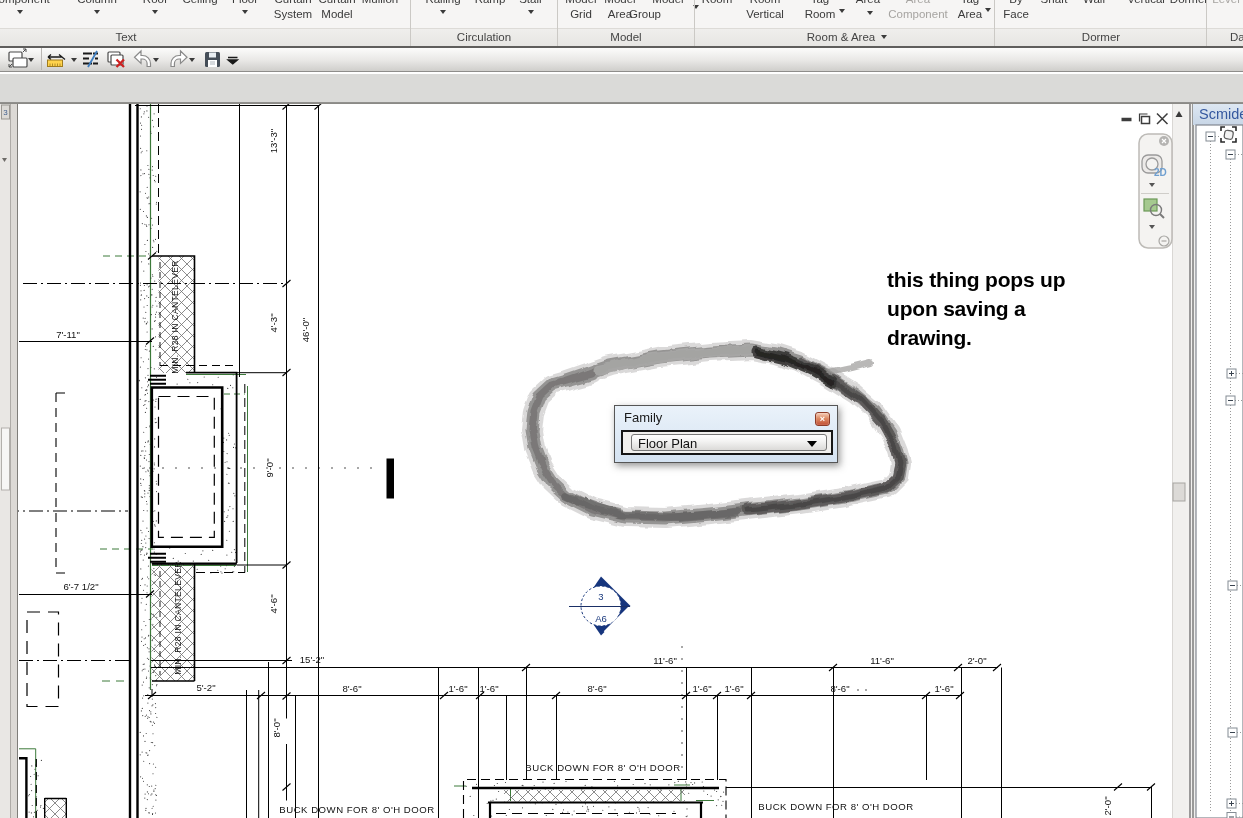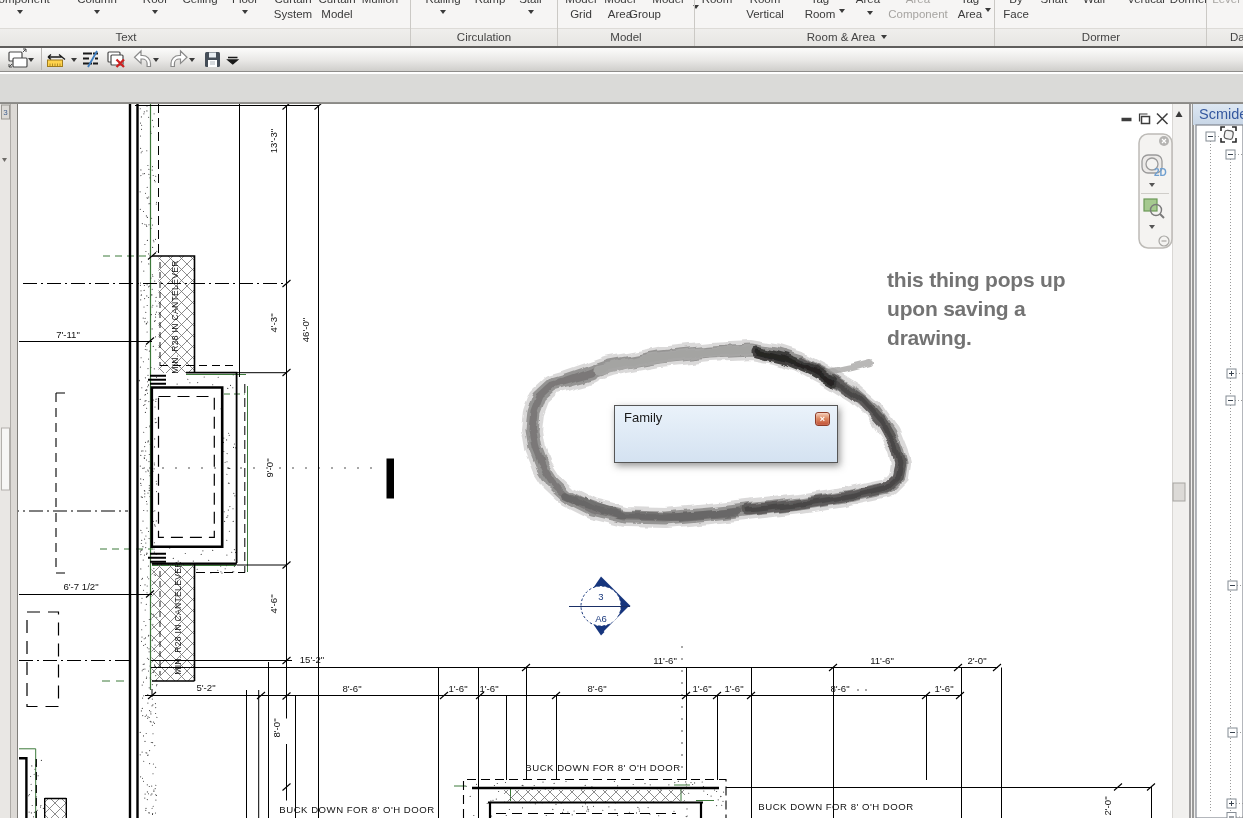--- a/index.html
+++ b/index.html
@@ -15,21 +15,21 @@
 #lsliver { position:absolute; left:0; top:104px; width:18px; height:714px; background:#dcd9d5; border-right:1px solid #7f7d79; }
 #rscroll { position:absolute; left:1172px; top:104px; width:14px; height:714px; background:#f1f0ee; border-left:1px solid #d9d7d4; }
 #rpanel { position:absolute; left:1186px; top:104px; width:57px; height:714px; background:#f0f0ee; }
 #dlg { position:absolute; left:614px; top:405px; width:224px; height:58px; background:linear-gradient(#eaf2fa,#d4e2f1); border:1px solid #565656; box-shadow:2px 3px 7px rgba(50,50,50,.5); }
 #dlg .ttl { position:absolute; left:9px; top:4px; font-size:13px; color:#1a1a1a; }
 #dlg .cls { position:absolute; left:200px; top:6px; width:15px; height:14px; border:1px solid #8e3c28; border-radius:3px; background:linear-gradient(#f6cfbb,#dd8a64 45%,#c25136); color:#fff; font-size:9px; font-weight:bold; text-align:center; line-height:12px; box-shadow:inset 0 0 1px #fff; }
 #dlg .grp { position:absolute; left:6px; top:24px; width:212px; height:25px; border:2px solid #161616; background:#f1f0ee; }
 #dlg .cmb { position:absolute; left:8px; top:2px; width:196px; height:17px; border:1px solid #777; border-radius:3px; background:linear-gradient(#fff,#f4f4f3 40%,#dbdad8); }
 #dlg .cmb span { position:absolute; left:6px; top:1px; font-size:13px; color:#111; }
 #dlg .cmb .ca { position:absolute; right:9px; top:6px; width:0; height:0; border-left:5px solid transparent; border-right:5px solid transparent; border-top:6px solid #000; }
-#note { position:absolute; left:887px; top:266px; width:210px; font-size:21px; font-weight:bold; color:#737373; line-height:28.8px; letter-spacing:-0.2px; }
+#note { position:absolute; left:887px; top:266px; width:210px; font-size:21px; font-weight:bold; color:#000000; line-height:28.8px; letter-spacing:-0.2px; }
 </style></head><body>
 
 <div id="ribbon">
     <div class="rl" style="left:20px;color:#3a3a3a">Component</div>
     <div class="arr" style="left:16.5px;top:10px"></div>
     <div class="rl" style="left:97px;color:#3a3a3a">Column</div>
     <div class="arr" style="left:93.5px;top:10px"></div>
     <div class="rl" style="left:155px;color:#3a3a3a">Roof</div>
     <div class="arr" style="left:151.5px;top:10px"></div>
     <div class="rl" style="left:200px;color:#3a3a3a">Ceiling</div>
@@ -366,15 +366,21 @@
       <linearGradient id="pbg" x1="0" y1="0" x2="0" y2="1">
  <stop offset="0" stop-color="#dde7f2"></stop>
         <stop offset="1" stop-color="#c8d6e6"></stop>
 </linearGradient>
     </defs>
 </svg>
 
 <div id="dlg">
  <div class="ttl">Family</div>
  <div class="cls">×</div>
+ <div class="grp">
+      <div class="cmb">
+        <span>Floor Plan</span>
+        <div class="ca"></div>
+      </div>
+    </div>
 </div>
 
 <div id="note">this thing pops up upon saving a drawing.</div>
 
 </body></html>

